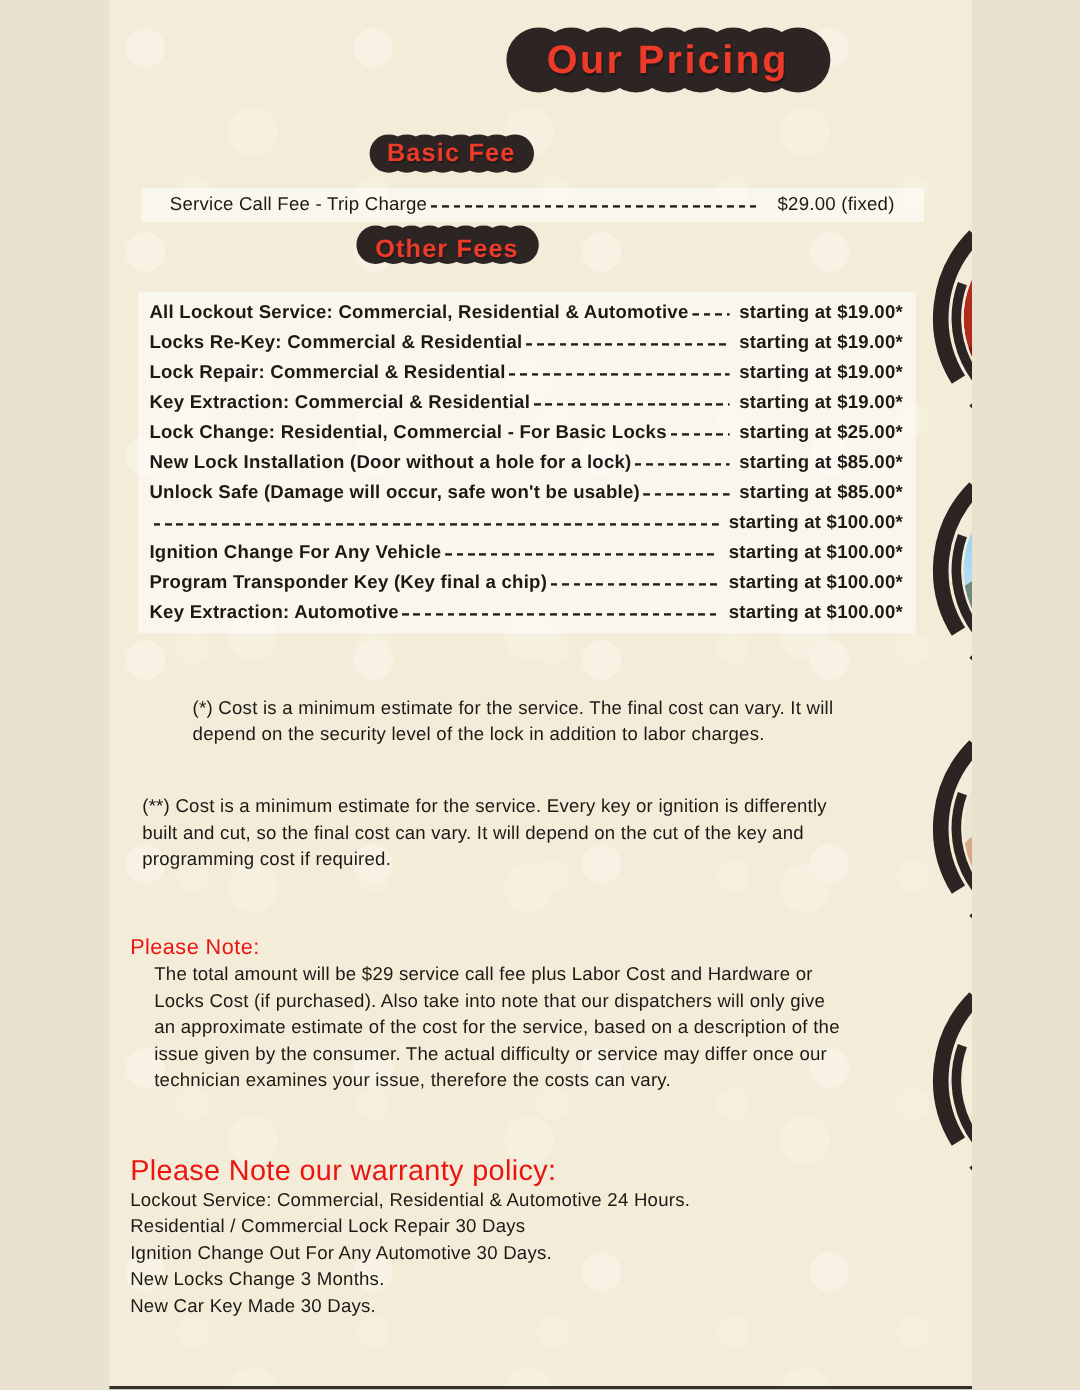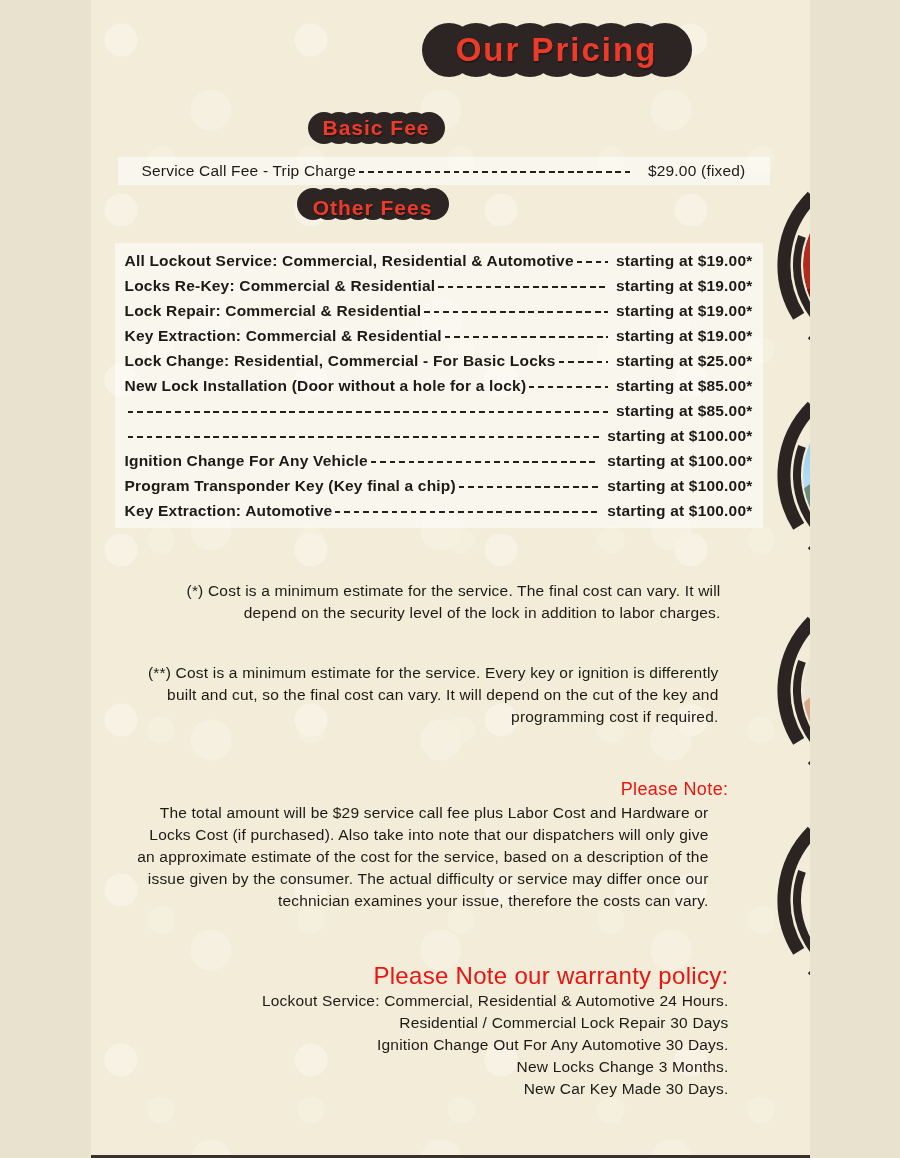--- a/index.html
+++ b/index.html
@@ -34,21 +34,21 @@
     line-height:22px;white-space:nowrap;}
   .leader{flex:1 1 auto;height:2px;align-self:center;margin:2px 8px 0 3px;
     background:repeating-linear-gradient(90deg,#232019 0 5.5px,rgba(0,0,0,0) 5.5px 9.5px);}
   .service-row{position:absolute;left:27px;top:157px;width:604px;
     background:rgba(255,255,255,.55);padding:3px 24px;}
   .service-row .leader{margin-right:18px;}
   .fees-list{position:absolute;left:24px;top:243px;width:648px;
     background:rgba(255,255,255,.55);padding:5px 10px;box-sizing:border-box;font-weight:bold;}
   .fees-list .fee-row{padding:1.5px 0;}
   
-  .note,.para,.red-head,.wr-line{position:absolute;text-align:right;
+  .note,.para,.red-head,.wr-line{position:absolute;text-align:left;
     font-size:15.5px;line-height:22px;letter-spacing:.2px;}
   .note1{left:70px;top:580px;width:560px;}
   .note2{left:28px;top:662px;width:600px;}
   .red-head{color:#ea1410;font-weight:normal;}
   .pn-head{left:18px;top:778px;width:620px;font-size:18px;letter-spacing:.4px;}
   .pn-body{left:38px;top:802px;width:580px;}
   .wr-head{left:18px;top:965px;width:620px;font-size:24px;letter-spacing:.3px;}
   .wr-lines{position:absolute;left:18px;top:990px;width:620px;}
   .wr-line{position:static;}
   .bottom-line{position:absolute;left:0;bottom:0;width:100%;height:3px;background:#37322c;}
@@ -146,20 +146,21 @@
         <span>Lock Change: Residential, Commercial - For Basic Locks</span>
         <span class="leader"></span>
         <span>starting at $25.00*</span>
       </div>
     <div class="fee-row">
         <span>New Lock Installation (Door without a hole for a lock)</span>
         <span class="leader"></span>
         <span>starting at $85.00*</span>
       </div>
     <div class="fee-row">
+        <span>Unlock Safe (Damage will occur, safe won't be usable)</span>
         <span class="leader"></span>
         <span>starting at $85.00*</span>
       </div>
     <div class="fee-row">
         <span class="leader"></span>
         <span>starting at $100.00*</span>
       </div>
     <div class="fee-row">
         <span>Ignition Change For Any Vehicle</span>
         <span class="leader"></span>

